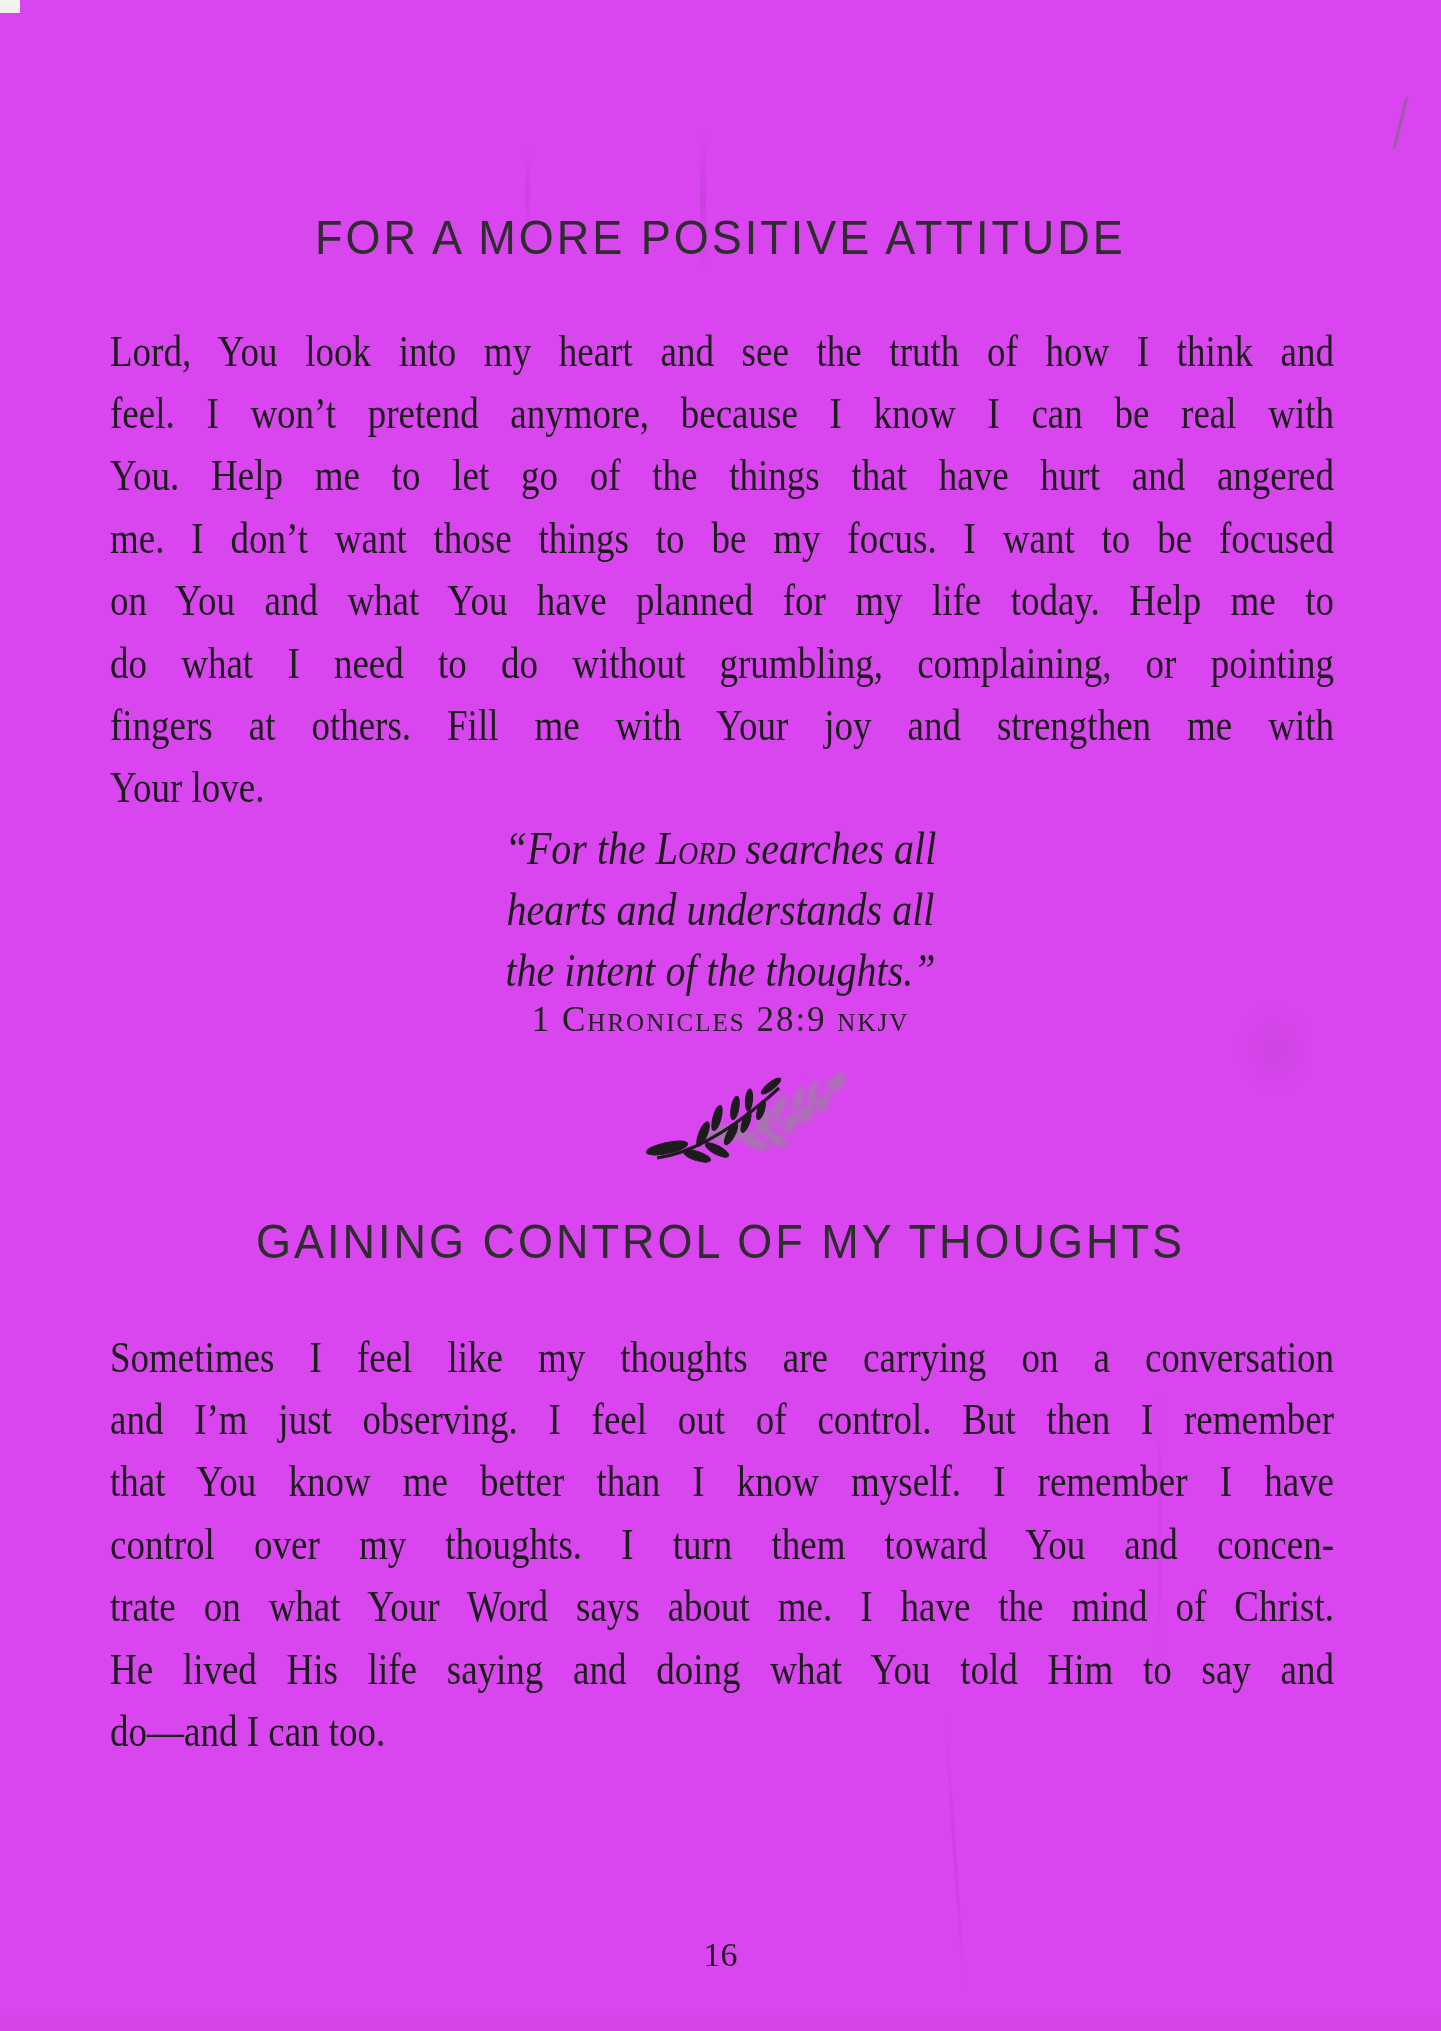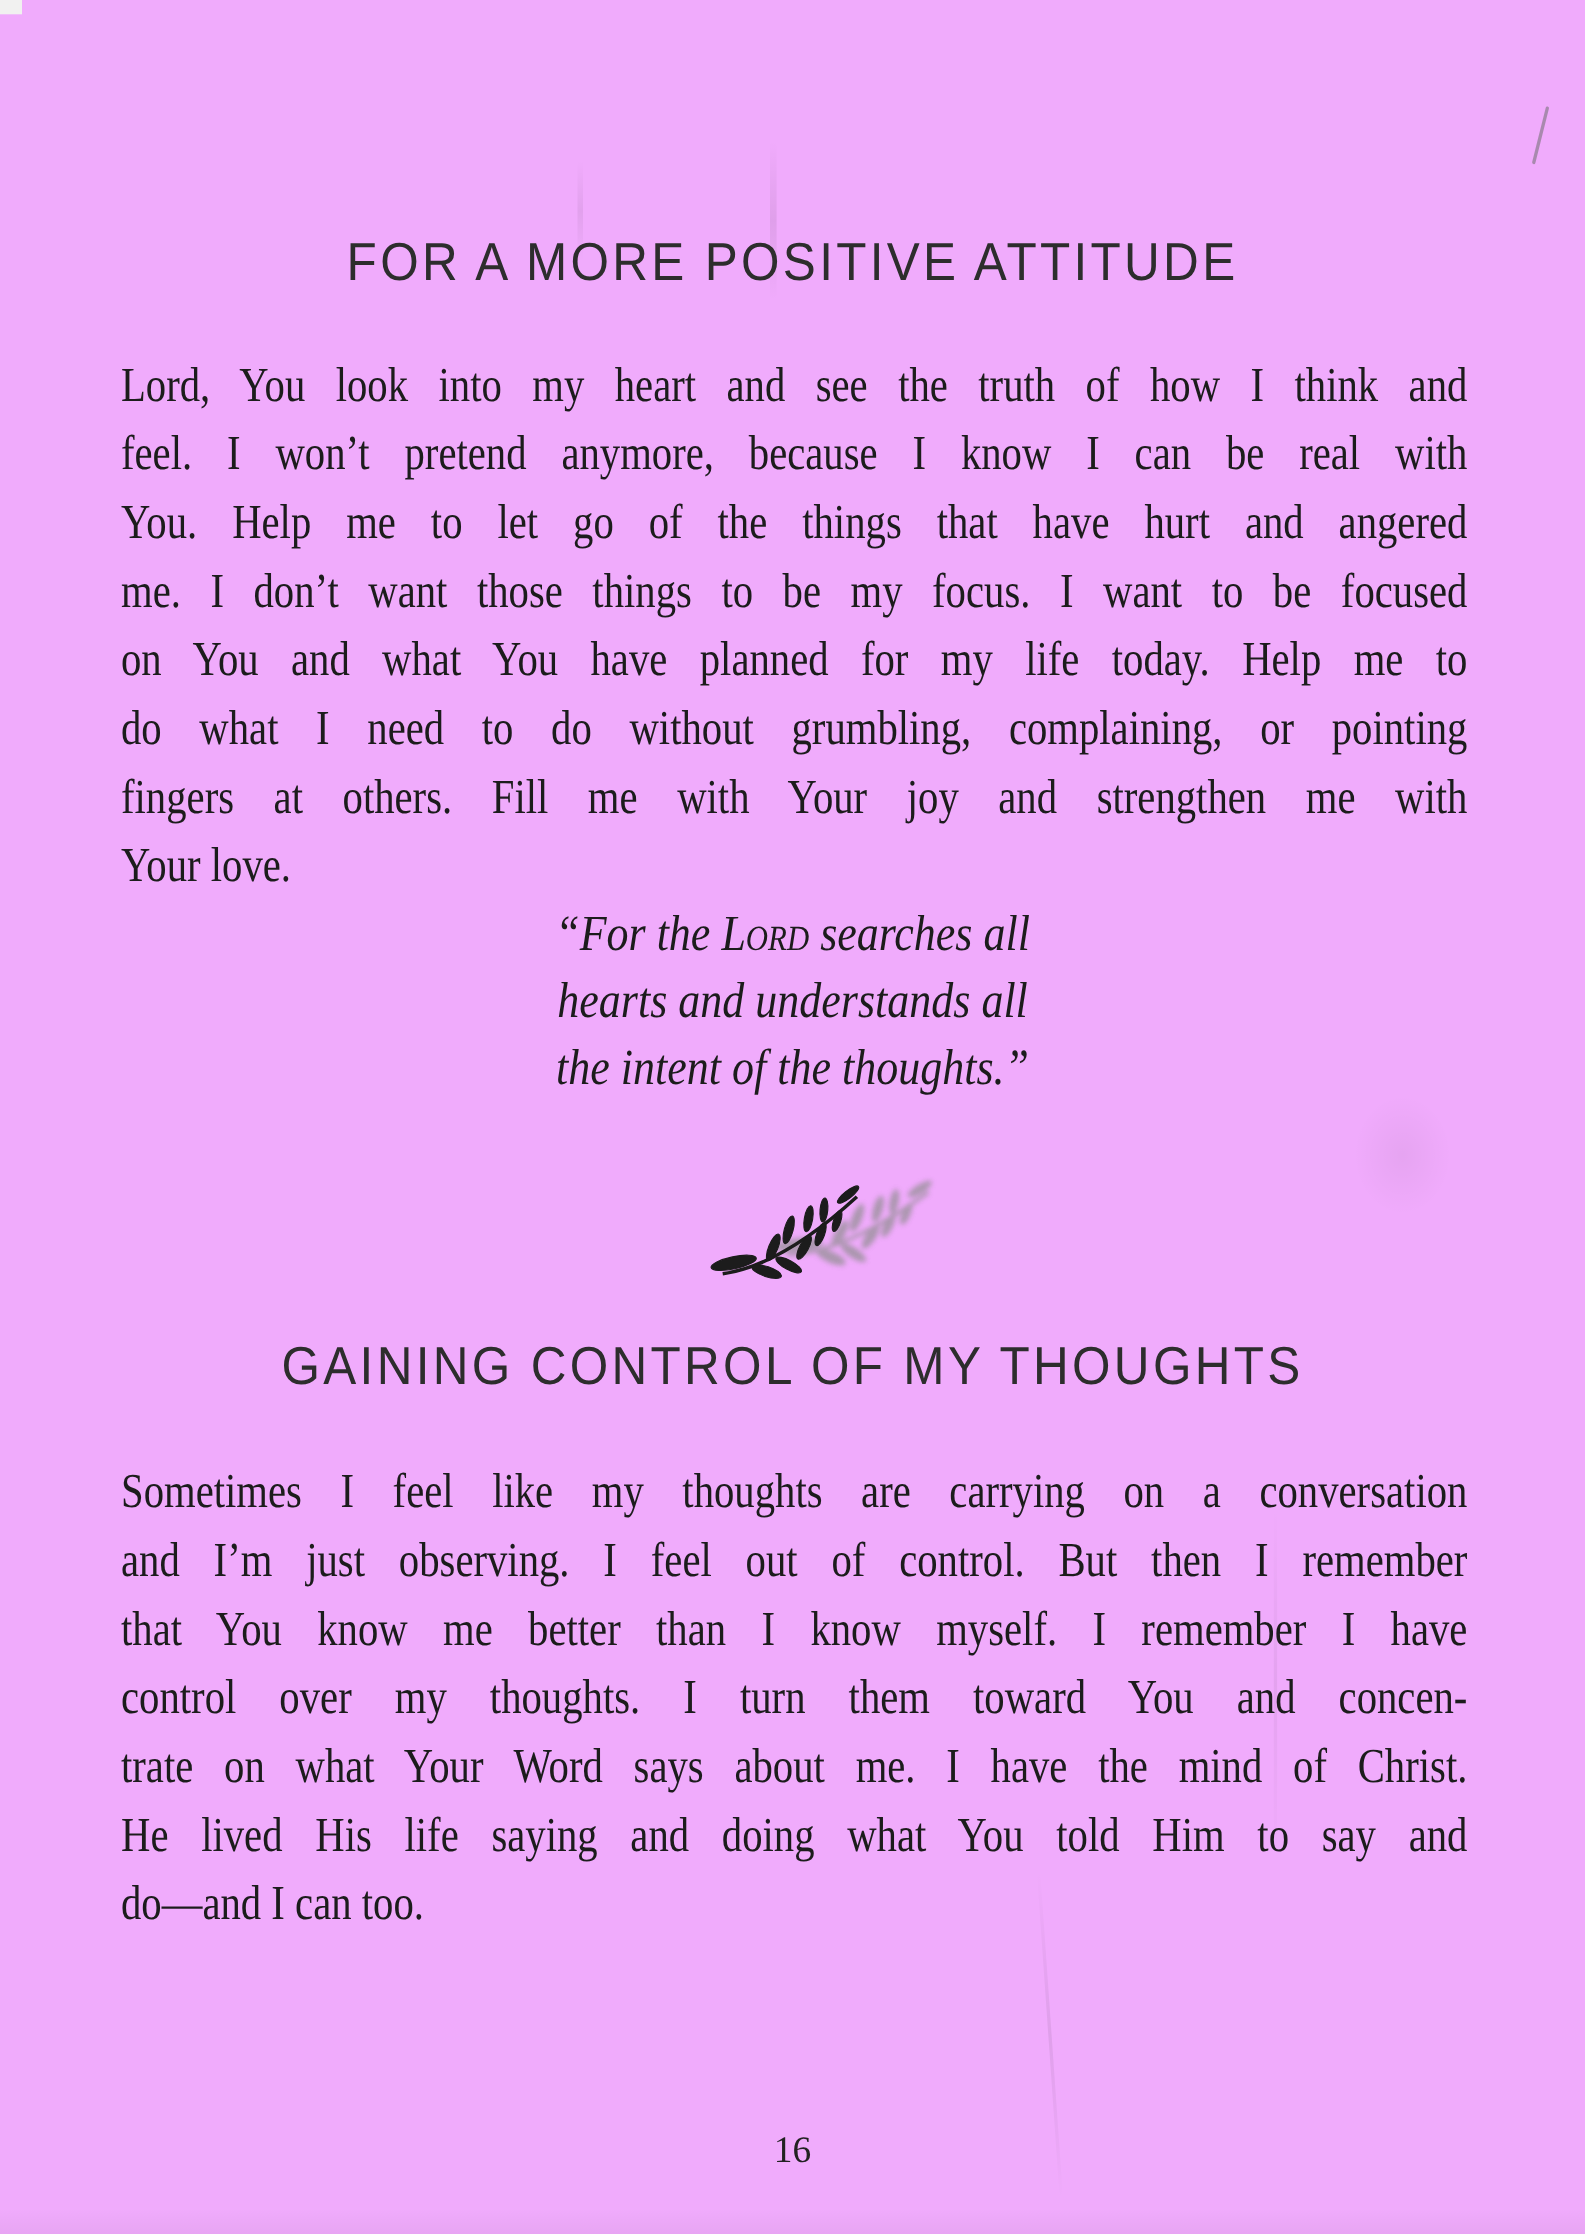--- a/index.html
+++ b/index.html
@@ -1,21 +1,21 @@
 <!DOCTYPE html>
 <html><head>
 <meta charset="utf-8">
 <style>
   html, body { margin: 0; padding: 0; background: #e8e8e8; }
   .page {
     position: relative;
     width: 1441px;
     height: 2031px;
     margin: 0 auto;
-    background: #f0abfc;
+    background: #d946ef;
     overflow: hidden;
     color: #1d1d1d;
     font-family: "Liberation Serif", "DejaVu Serif", serif;
   }
 
   
   .section-heading {
     position: absolute;
     left: 0;
     width: 100%;
@@ -150,20 +150,21 @@
       <div class="jline">fingers at others. Fill me with Your joy and strengthen me with</div>
       <div class="jline last">Your love.</div>
     </div>
 
   <div class="scripture-quote">
     <div class="quote-line"><span>“For the </span><span class="smallcaps">Lord</span><span> searches all</span></div>
     <div class="quote-line">hearts and understands all</div>
     <div class="quote-line">the intent of the thoughts.”</div>
   </div>
 
+  <div class="scripture-reference">1 Chronicles 28:9 nkjv</div>
 
   <svg class="ornament" viewBox="0 0 212 120" xmlns="http://www.w3.org/2000/svg">
     <defs>
       <g id="sprig">
         <path d="M12 100 C 48 95, 88 72, 134 30" stroke-width="3.2" fill="none"></path>
         <ellipse cx="22" cy="90" rx="21" ry="5.5" transform="rotate(-12 22 90)"></ellipse>
         <ellipse cx="52" cy="98" rx="14" ry="4.6" transform="rotate(18 52 98)"></ellipse>
         <ellipse cx="58" cy="76" rx="13" ry="4.2" transform="rotate(-68 58 76)"></ellipse>
         <ellipse cx="72" cy="92" rx="13" ry="4.2" transform="rotate(28 72 92)"></ellipse>
         <ellipse cx="72" cy="60" rx="13" ry="4.0" transform="rotate(-75 72 60)"></ellipse>

